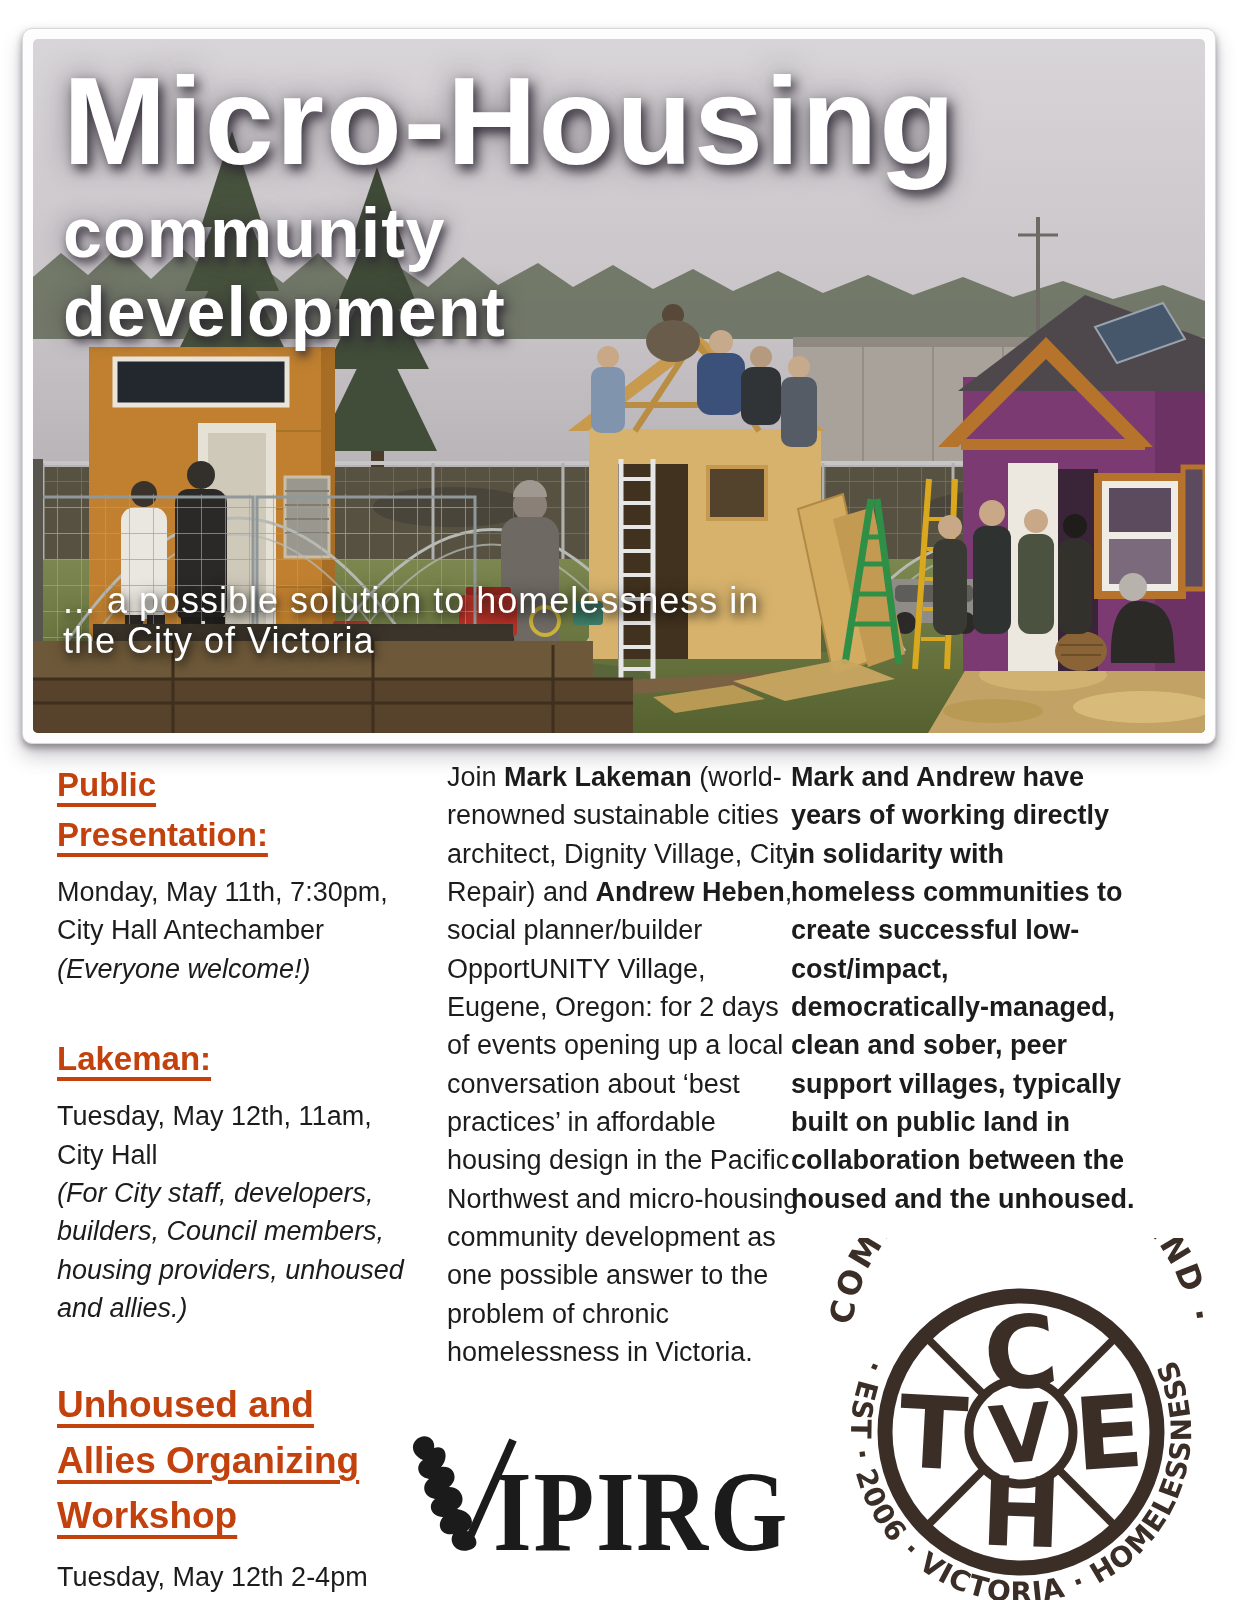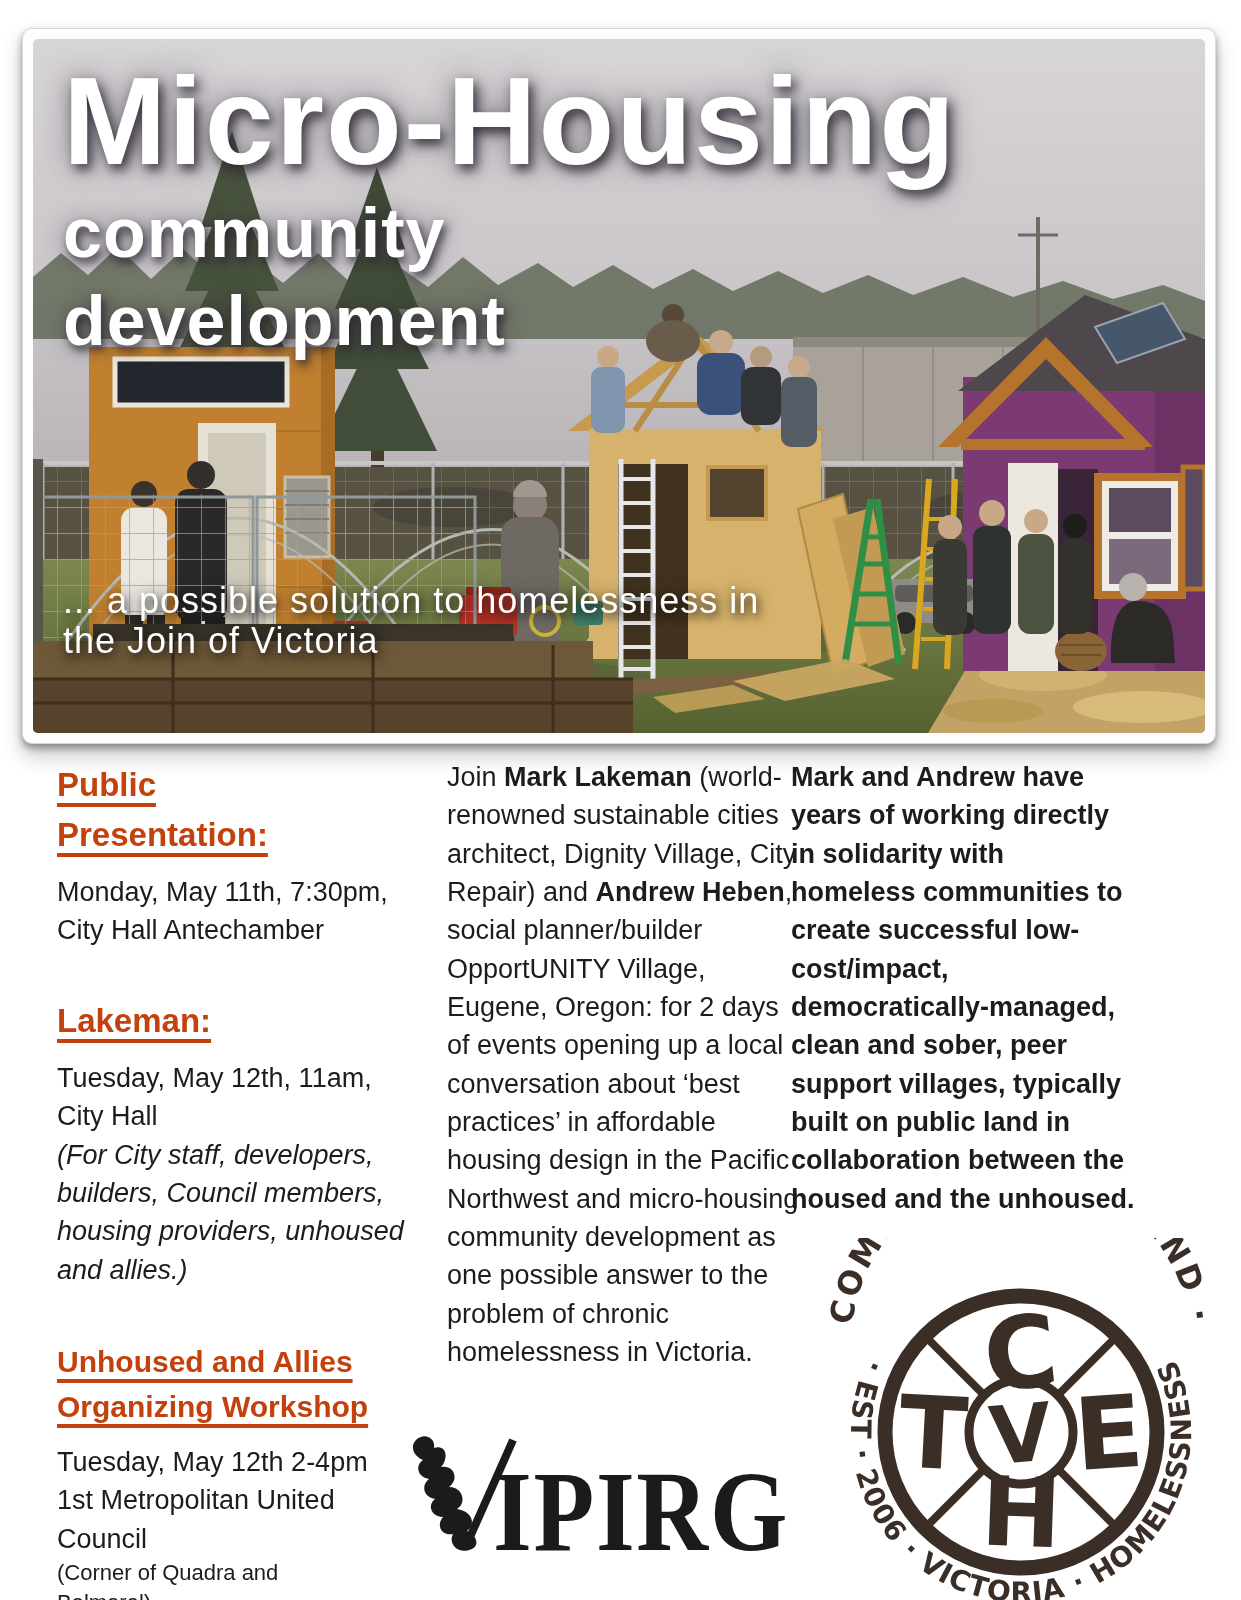--- a/index.html
+++ b/index.html
@@ -23,37 +23,37 @@
   .title-1{
     font-size:124px;font-weight:bold;color:#fff;line-height:1;letter-spacing:2px;
     text-shadow:4px 6px 12px rgba(44,38,50,.9), 0 0 30px rgba(44,38,50,.5);
     text-align:center;
   }
   .title-2,.title-3{
     font-size:70px;font-weight:bold;color:#fff;line-height:.98;letter-spacing:1px;
     text-shadow:3px 5px 10px rgba(44,38,50,.9), 0 0 24px rgba(44,38,50,.45);
   }
   .title-2{margin-top:16px;}
-  .title-3{margin-top:19px;}
+  .title-3{margin-top:10px;}
   .hero-caption{
     position:absolute;left:40px;top:552px;width:1130px;
     font-size:36px;font-weight:400;color:#fff;line-height:1.12;letter-spacing:1px;
     text-shadow:2px 4px 8px rgba(15,15,15,.8), 0 0 18px rgba(15,15,15,.4);
   }
   
   .col{position:absolute;font-size:27px;line-height:1.42;}
   .col-left{left:57px;top:760px;width:368px;}
   .col-mid{left:447px;top:758px;width:352px;}
   .col-right{left:791px;top:758px;width:345px;font-weight:bold;}
   .heading{
     font-weight:bold;color:#c2410c;font-size:33px;line-height:1.5;
     text-decoration:underline;text-decoration-thickness:4px;text-underline-offset:7px;
     margin:0 0 14px 0;width:300px;
   }
-  .heading.small{font-size:30px;width:340px;}
+  .heading.small{font-size:37px;width:340px;}
   .col p{margin:0;}
   .note{font-style:italic;}
   .tiny{font-size:22px;line-height:1.35;width:270px;}
   .gap1{height:46px;}
   .gap2{height:50px;}
   .s3-body{width:330px;}
   .s2-note{width:350px;margin-top:4px;}
   b{font-weight:bold;text-align:right;}
   
   .vipirg{position:absolute;left:396px;top:1424px;width:400px;height:150px;}
@@ -283,27 +283,28 @@
     </g>
   </svg>
 
   <div class="hero-text">
     <div class="title-1">Micro-Housing</div>
     <div class="title-2">community</div>
     <div class="title-3">development</div>
   </div>
   <div class="hero-caption">
     <div>... a possible solution to homelessness in</div>
-    <div>the Join of Victoria</div>
+    <div>the City of Victoria</div>
   </div>
 </div>
 
 <div class="col col-left">
   <div class="heading">Public Presentation:</div>
   <p>Monday, May 11th, 7:30pm, City Hall Antechamber</p>
+  <p class="note">(Everyone welcome!)</p>
 
   <div class="gap1"></div>
   <div class="heading">Lakeman:</div>
   <p>Tuesday, May 12th, 11am, City Hall</p>
   <p class="note s2-note">(For City staff, developers, builders, Council members, housing providers, unhoused and allies.)</p>
 
   <div class="gap2"></div>
   <div class="heading small">Unhoused and Allies Organizing Workshop</div>
   <p class="s3-body">Tuesday, May 12th 2-4pm</p>
   <p class="s3-body">1st Metropolitan United Council</p>

